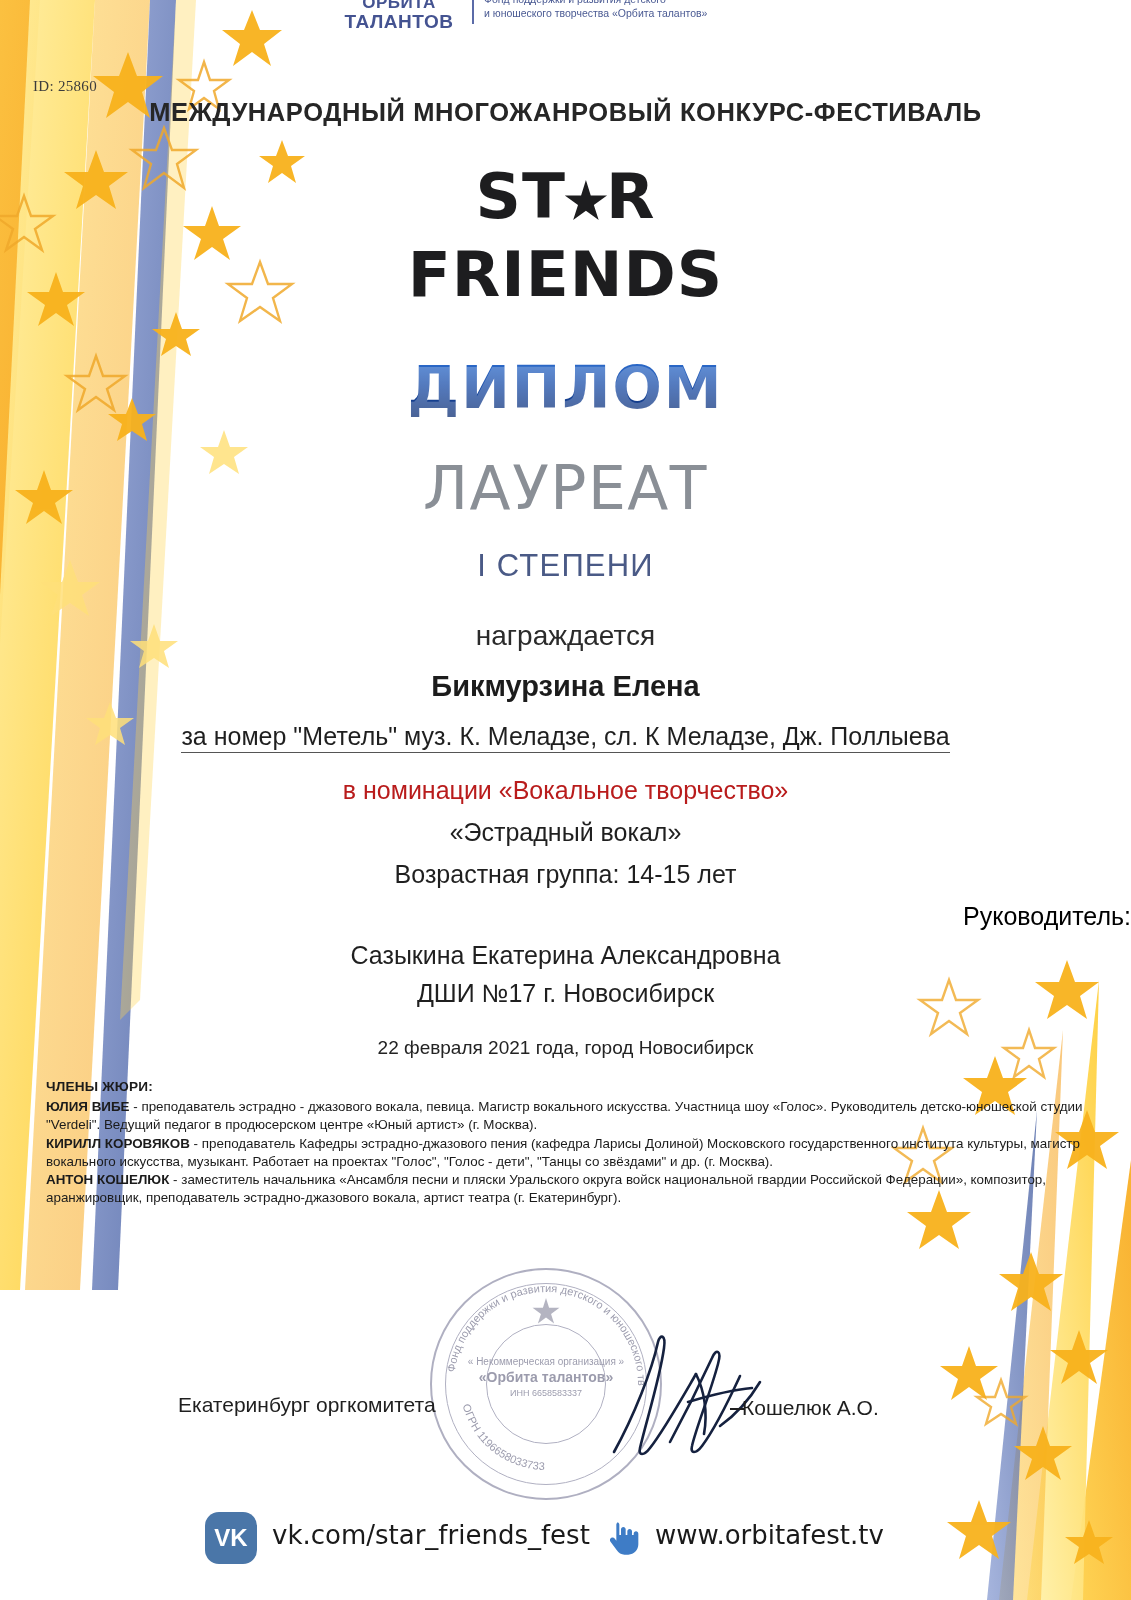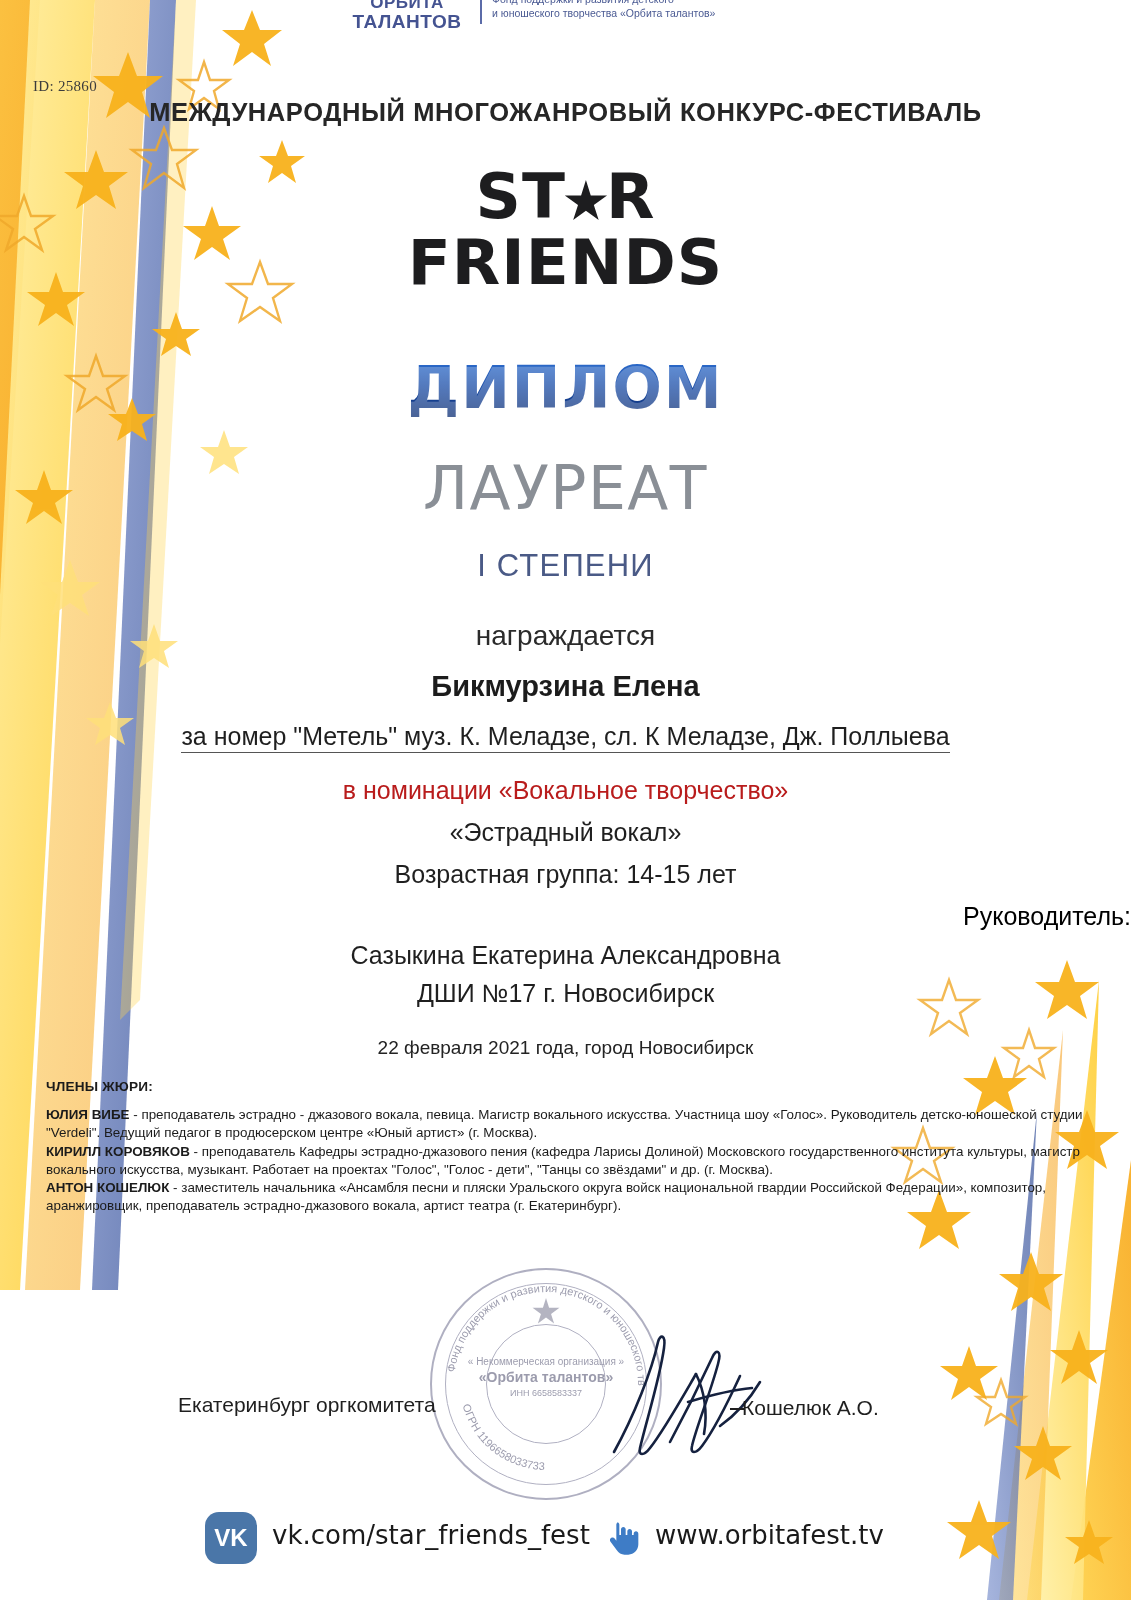--- a/index.html
+++ b/index.html
@@ -26,21 +26,21 @@
   .corner-right {
     position: absolute;
     right: 0; top: 860px;
     width: 300px; height: 740px;
     overflow: hidden;
   }
 
   
   .top-logo {
     position: absolute;
-    left: 12px; top: 0;
+    left: 4px; top: 0;
     width: 963px; height: 40px;
   }
   .logo-orbit {
     position: absolute;
     left: 320px; top: -6px;
     width: 150px;
     text-align: center;
     font-weight: bold;
     color: #3b4a8c;
     font-size: 19px;
@@ -107,21 +107,21 @@
     line-height: 1;
     position: relative;
     display: inline-block;
   }
   .wordmark .line2 {
     font-family: "DejaVu Sans", sans-serif;
     font-weight: bold;
     font-size: 63px;
     letter-spacing: 1px;
     line-height: 1.05;
-    margin-top: 2px;
+    margin-top: 14px;
   }
   .wm-star {
     display: inline-block;
     width: 44px;
     height: 44px;
     position: relative;
     top: 6px;
     margin: 0 -2px;
   }
   .wm-star::before {
@@ -264,21 +264,21 @@
     width: 1040px;
     font-size: 13.4px;
     line-height: 1.33;
     color: #1b1b1b;
     text-align: left;
   }
   .jury-title {
     font-weight: bold;
     font-size: 13.6px;
     letter-spacing: 0.2px;
-    margin-bottom: 10px;
+    margin-bottom: 2px;
   }
   .jury p { margin: 0 0 1px 0; }
   .jury b { font-weight: bold; }
 
   
   .sign-label {
     position: absolute;
     left: 178px; top: 1393px;
     font-size: 21px;
     color: #1f1f1f;

